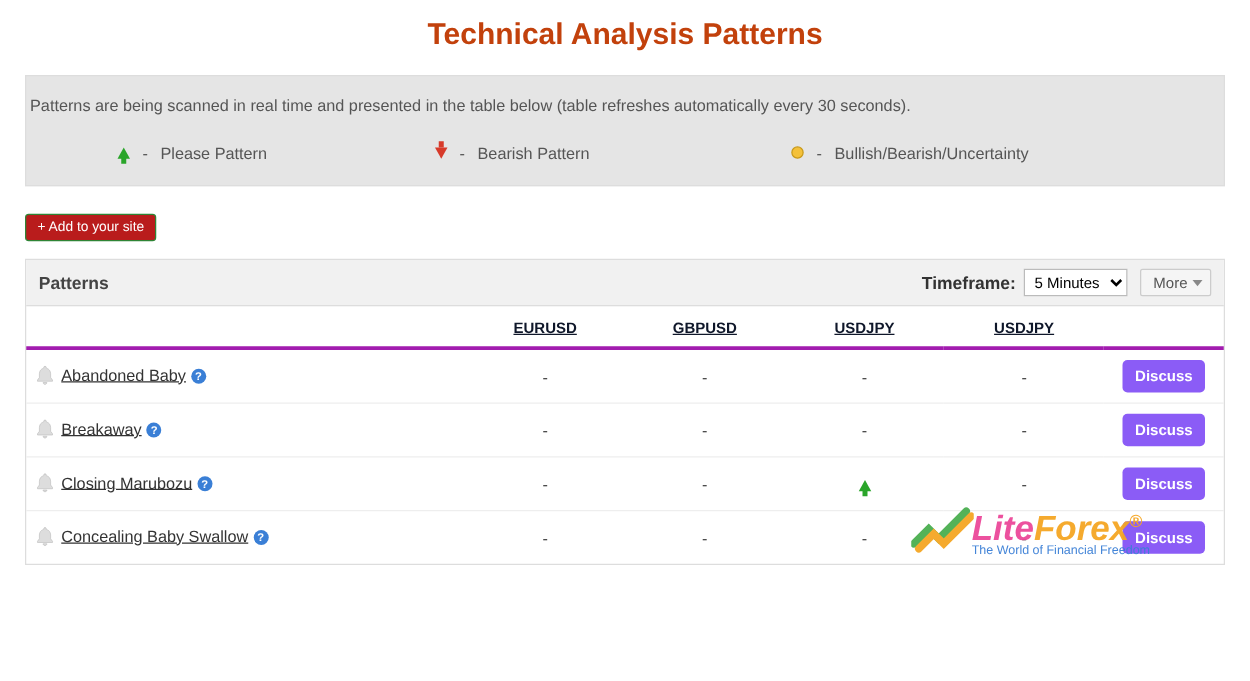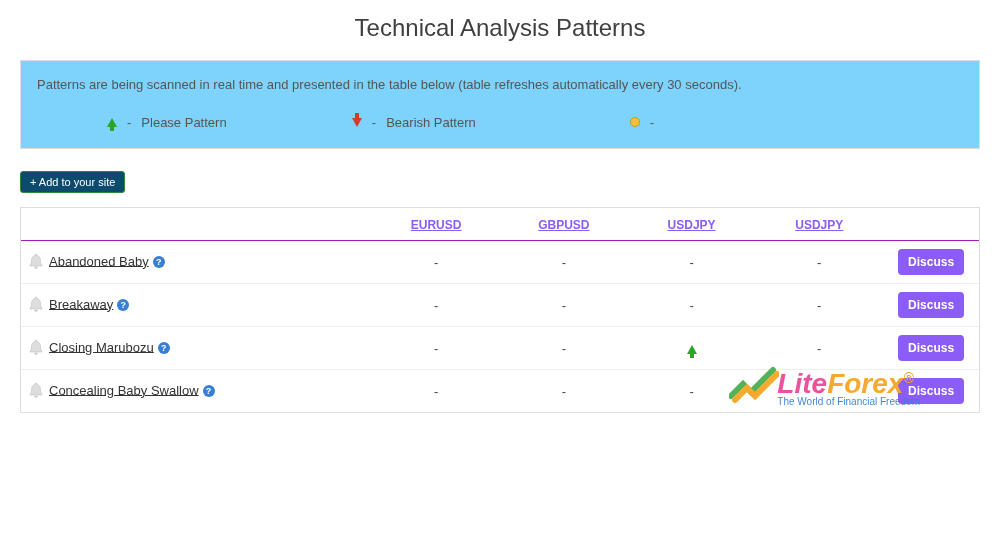--- a/index.html
+++ b/index.html
@@ -6,29 +6,29 @@
   body {
     font-family: Verdana, Arial, sans-serif;
     background: #fff;
     color: #333;
     font-size: 13px;
     width: 1000px;
   }
   .page-title {
     text-align: center;
     font-size: 24px;
-    font-weight: normal;
-    color: #404040;
+    font-weight: bold;
+    color: #c2410c;
     padding: 14px 0 18px;
   }
   .info-box {
     margin: 0 20px;
     border: 1px solid #ddd;
-    background: #7dd3fc;
-    padding: 14px 16px 16px;
+    background: #e5e5e5;
+    padding: 14px 3px 16px;
     color: #555;
     line-height: 1.5;
   }
   .info-box p { font-size: 13px; }
   .legend {
     display: flex;
     margin-top: 18px;
     font-size: 13px;
   }
   .legend-item {
@@ -74,21 +74,21 @@
   .dot-yellow {
     width: 10px; height: 10px;
     background: #f4c13a;
     border-radius: 50%;
     border: 1px solid #c99a1a;
   }
   .dash { color: #555; }
   .add-btn {
     display: inline-block;
     margin: 22px 0 14px 20px;
-    background: #0c4a6e;
+    background: #b91c1c;
     color: #fff;
     border: 1px solid #2f8436;
     border-radius: 3px;
     padding: 4px 9px;
     font-size: 11px;
     cursor: pointer;
   }
   .patterns-panel {
     margin: 0 20px;
     border: 1px solid #ddd;
@@ -129,24 +129,24 @@
     border-top: 5px solid #888;
   }
   table.pat {
     width: 100%;
     border-collapse: collapse;
   }
   table.pat th {
     font-size: 12px;
     font-weight: bold;
     text-decoration: underline;
-    color: #8b5cf6;
+    color: #0f172a;
     padding: 10px 0 8px;
     text-align: center;
-    border-bottom: 1px solid #a21caf;
+    border-bottom: 3px solid #a21caf;
   }
   table.pat th:first-child { width: 330px; }
   table.pat th.col { width: 120px; }
   table.pat th.act { width: 90px; }
   table.pat td {
     border-bottom: 1px solid #eee;
     padding: 8px 6px;
     text-align: center;
     font-size: 13px;
     vertical-align: middle;
@@ -236,28 +236,40 @@
       <span>Please Pattern</span>
     </div>
     <div class="legend-item bear">
       <span class="arrow-down"></span>
       <span class="dash">-</span>
       <span>Bearish Pattern</span>
     </div>
     <div class="legend-item unc">
       <span class="dot-yellow"></span>
       <span class="dash">-</span>
+      <span>Bullish/Bearish/Uncertainty</span>
     </div>
   </div>
 </div>
 
 <button class="add-btn">+ Add to your site</button>
 
 <div class="container">
   <div class="patterns-panel">
+    <div class="patterns-header">
+      <span class="hdr-title">Patterns</span>
+      <label>Timeframe:</label>
+      <select>
+        <option>5 Minutes</option>
+      </select>
+      <button class="more-btn">
+        <span>More</span>
+        <span class="tri"></span>
+      </button>
+    </div>
 
     <table class="pat">
       <thead>
         <tr>
           <th></th>
           <th class="col">EURUSD</th>
           <th class="col">GBPUSD</th>
           <th class="col">USDJPY</th>
           <th class="col">USDJPY</th>
           <th class="act"></th>

